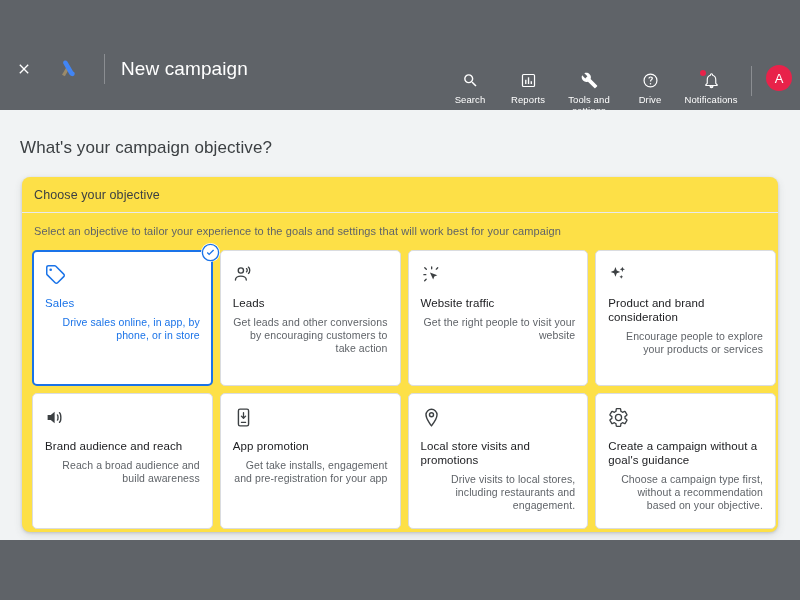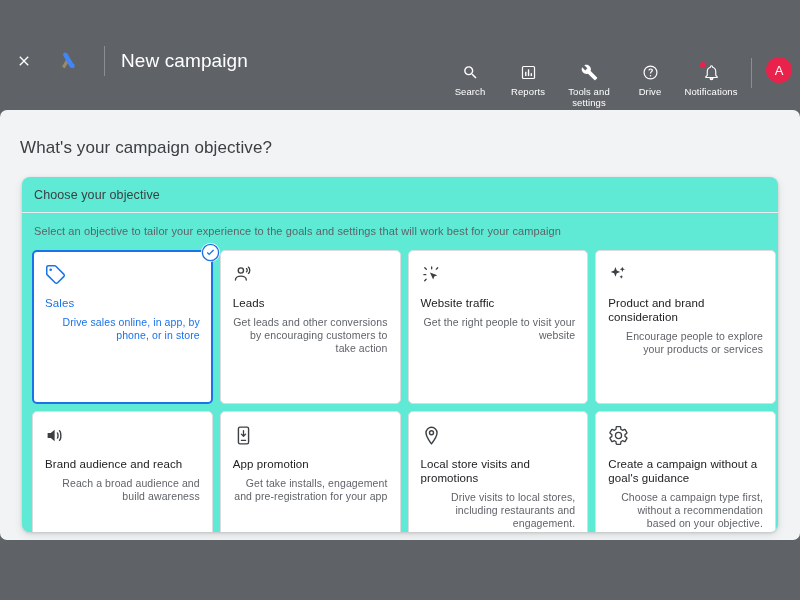--- a/index.html
+++ b/index.html
@@ -5,21 +5,21 @@
   * { box-sizing: border-box; margin: 0; padding: 0; }
   html, body {
     width: 800px; height: 600px;
     font-family: "Liberation Sans", sans-serif;
     background: #5f6368;
     overflow: hidden;
   }
 
   
   .appbar {
-    position: absolute; left: 0; top: 6px;
+    position: absolute; left: 0; top: 14px;
     width: 800px; height: 110px;
     background: #5f6368;
     display: flex; align-items: center;
   }
   .appbar-left {
     display: flex; align-items: center;
     height: 110px; padding-left: 4px;
   }
   .close-btn {
     width: 40px; height: 40px;
@@ -67,32 +67,31 @@
     font-size: 13px; font-weight: 500;
     display: flex; align-items: center; justify-content: center;
     margin-top: -4px; cursor: pointer;
   }
 
   
   .content {
     position: absolute; left: 0; top: 110px;
     width: 800px; height: 430px;
     background: #f1f3f4;
-    border-radius: 7px;
   }
   .page-title {
     font-size: 17px; color: #3c4043; font-weight: 400;
     padding: 28px 0 0 20px; letter-spacing: 0.1px;
   }
 
   
   .panel {
     position: absolute; left: 22px; top: 67px;
     width: 756px; height: 355px;
-    background: #5eead4;
+    background: #fde047;
     border-radius: 8px;
     box-shadow: 0 1px 3px rgba(60,64,67,.20), 0 3px 8px rgba(60,64,67,.12);
     overflow: hidden;
   }
   .panel-header {
     height: 36px; display: flex; align-items: center;
     padding: 0 12px; border-bottom: 1px solid #e8eaed;
   }
   .panel-header-title {
     font-size: 12.5px; color: #3c4043; font-weight: 500;
@@ -107,21 +106,21 @@
   
   .grid {
     display: grid;
     grid-template-columns: repeat(4, 1fr);
     column-gap: 7px; row-gap: 7px;
   }
   .obj-card {
     position: relative;
     border: 1px solid #dadce0;
     border-radius: 5px;
-    height: 154px;
+    height: 136px;
     padding: 13px 12px 10px 12px;
     background: #fff;
     cursor: pointer;
   }
   .obj-card.selected {
     border: 2px solid #1a73e8;
     padding: 12px 11px 9px 11px;
   }
   .obj-icon {
     height: 24px; margin-bottom: 8px;

